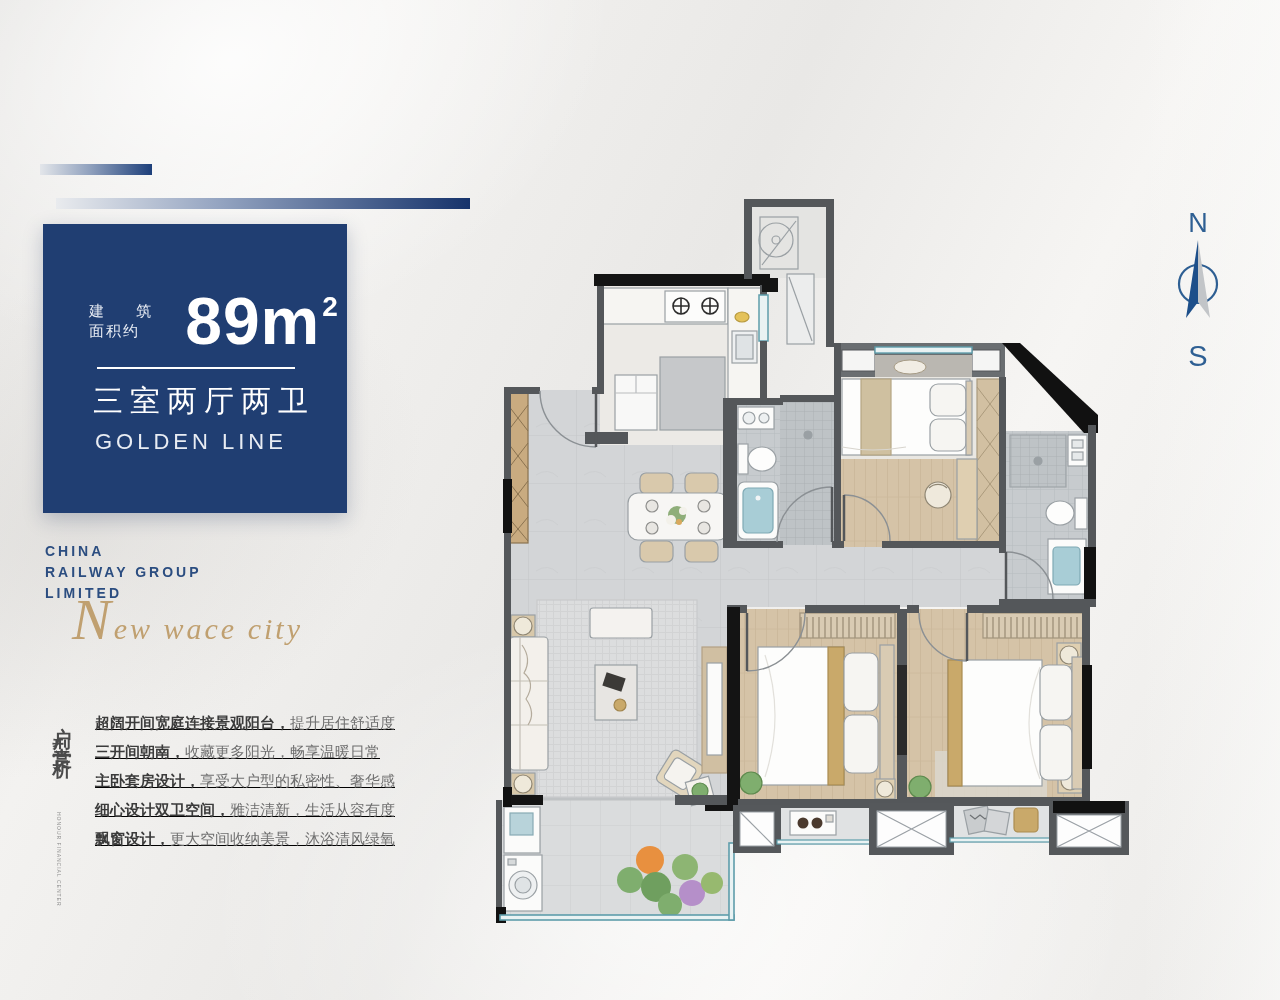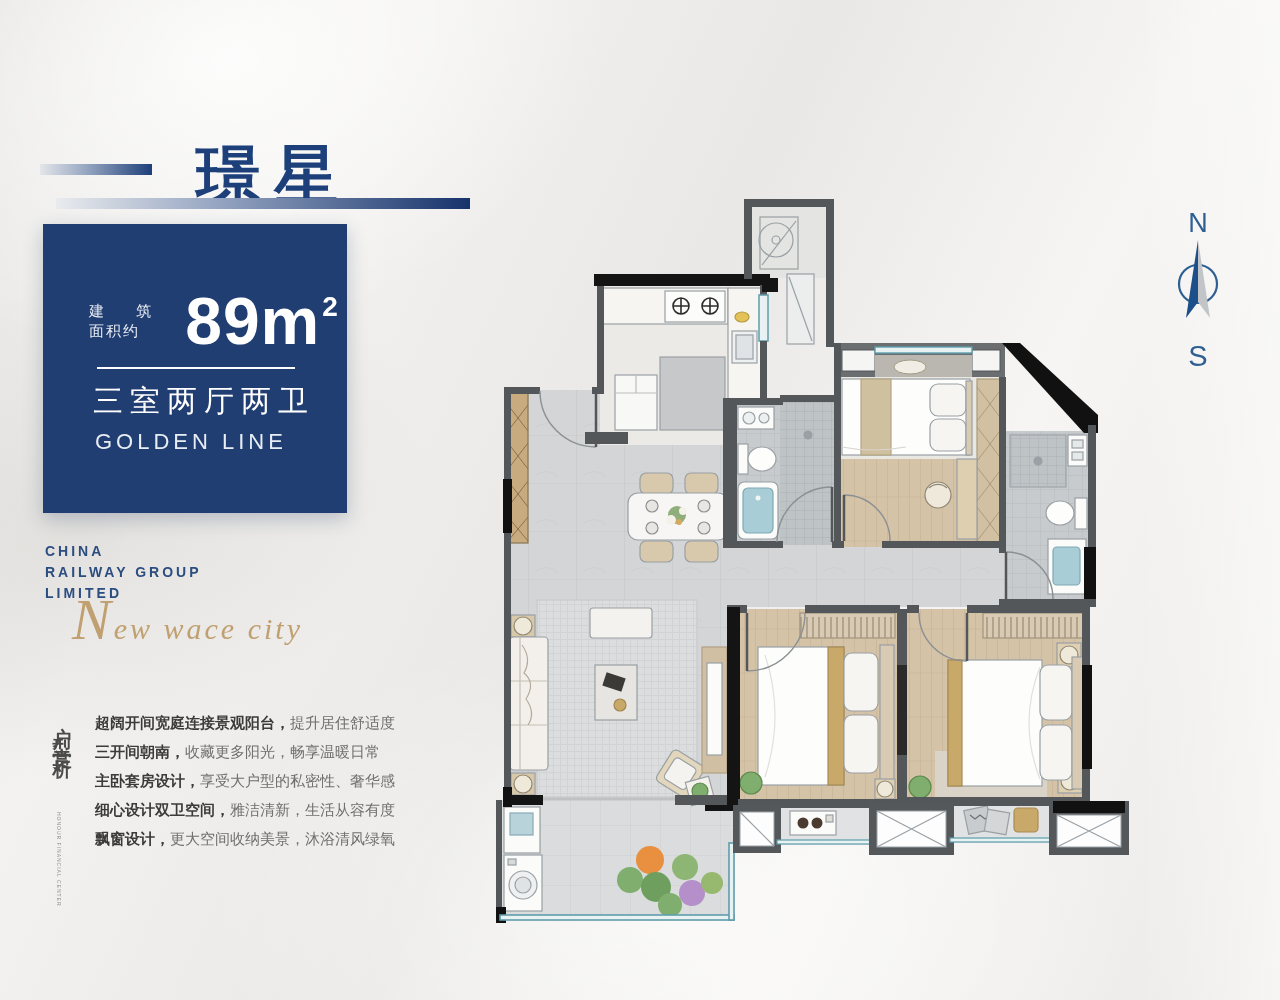--- a/index.html
+++ b/index.html
@@ -46,21 +46,21 @@
   .brand-script{position:absolute;left:72px;top:586px;width:320px;
     font-family:"Liberation Serif","DejaVu Serif",serif;font-style:italic;
     font-size:30px;color:#c0a070;letter-spacing:3px;}
   .brand-script::first-letter{font-size:58px;}
 
   .vert-title{position:absolute;left:49px;top:712px;writing-mode:vertical-rl;
     font-size:19px;letter-spacing:11px;color:#4a4a4a;font-weight:600;}
   .vert-sub{position:absolute;left:56px;top:812px;writing-mode:vertical-rl;
     font-size:5px;letter-spacing:1px;color:#8d8d8d;}
 
-  .features{position:absolute;left:95px;top:708px;width:370px;}
+  .features{position:absolute;left:95px;top:708px;width:370px;text-decoration:underline;}
   .feature-line{font-size:15px;line-height:29px;white-space:nowrap;}
   .feature-line .strong{color:#3b3b3b;font-weight:700;}
   .feature-line .rest{color:#6f6f6f;}
 
   
   .compass{position:absolute;left:1158px;top:208px;width:80px;height:170px;text-align:center;color:#2e5f93;}
   .compass .n{font-size:27px;font-weight:400;letter-spacing:0;}
   .compass .s{font-size:29px;position:absolute;left:0;right:0;top:132px;}
   .compass svg{position:absolute;left:14px;top:28px;}
 
@@ -70,21 +70,20 @@
 </head>
 <body>
 <div class="poster">
 
   <div class="silk silk1"></div>
   <div class="silk silk2"></div>
   <div class="silk silk3"></div>
   <div class="silk silk4"></div>
 
   <div class="dash-bar"></div>
-  <h1 class="page-title">璟星</h1>
   <div class="rule-bar"></div>
 
   <div class="info-card">
     <div class="area-row">
       <div class="area-label">
         <span class="l1">建 筑</span>
         <span>面积约</span>
       </div>
       <div class="area-value"><span>89m</span><span class="area-sup">2</span></div>
     </div>

